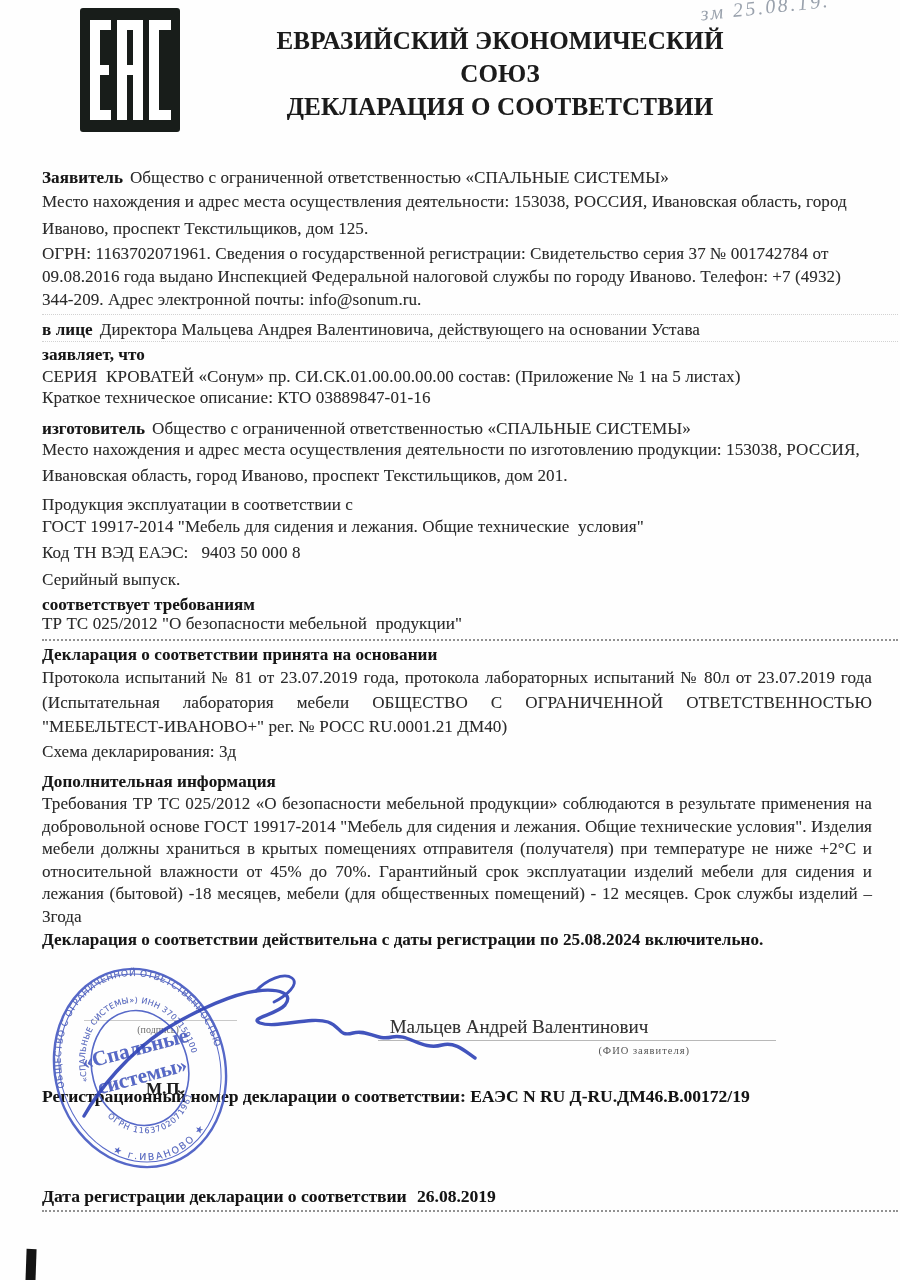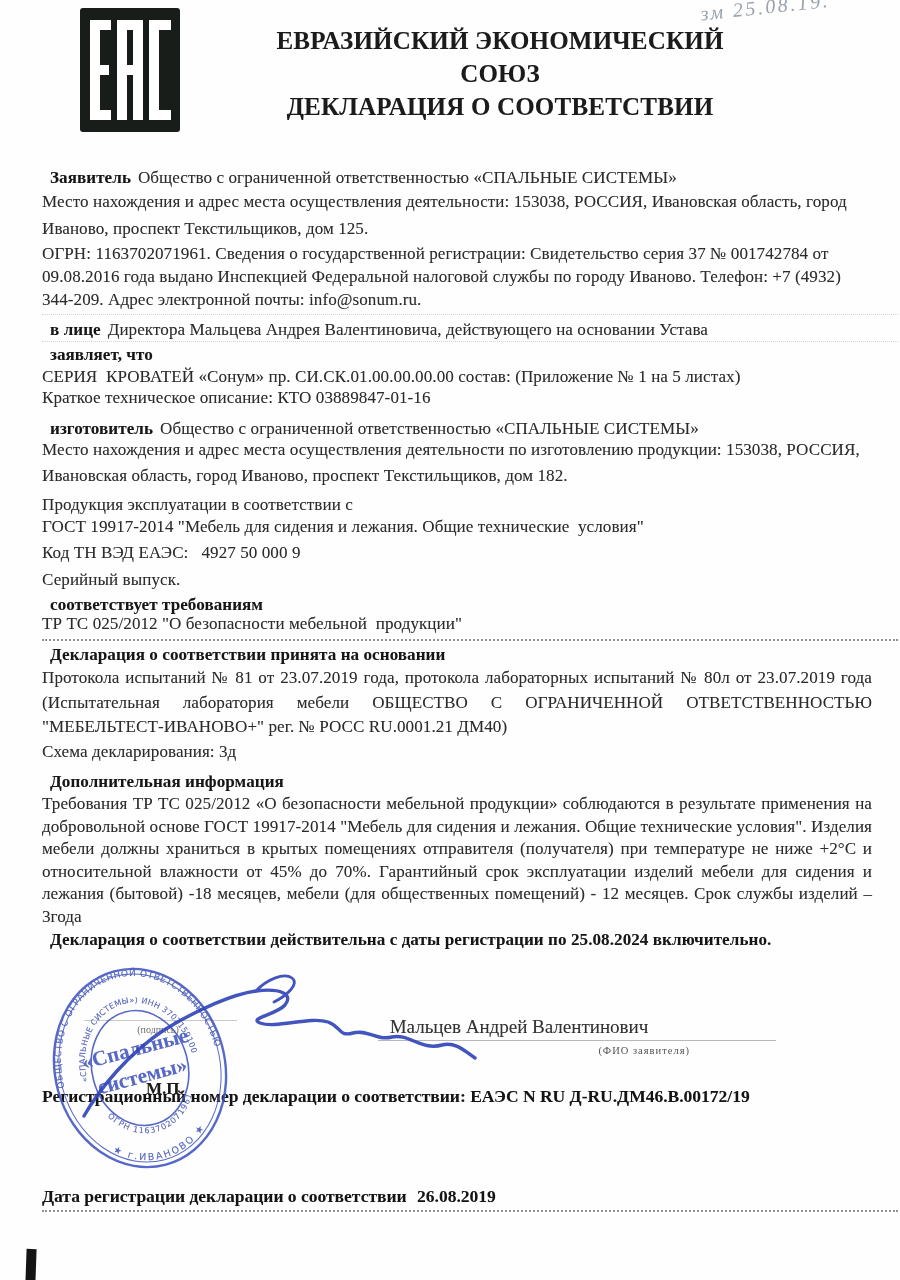--- a/index.html
+++ b/index.html
@@ -4,21 +4,21 @@
 <style>
   html,body{margin:0;padding:0;background:#e8e8e8;}
   .page{
     position:relative;width:900px;height:1280px;margin:0 auto;
     background:#fefefe;overflow:hidden;
     font-family:"Liberation Serif","DejaVu Serif",serif;
     color:#2b2b2b;
     text-shadow:0.2px 0.2px 0 rgba(40,40,40,.28);
   }
   .line{position:absolute;left:42px;width:830px;font-size:17px;line-height:24px;letter-spacing:.1px;}
-  .b{font-weight:bold;color:#161616;margin-left:8px;}
+  .b{font-weight:bold;color:#161616;}
   .lead{margin-right:7px;}
   .justify{text-align:justify;}
   .prewrap{white-space:pre-wrap;}
   .lh23{line-height:23px;}
   .lh26{line-height:26px;}
   .lh27{line-height:27px;}
   .lh225{line-height:22.5px;}
 
   .title{
     position:absolute;left:235px;top:24px;width:530px;text-align:center;
@@ -91,25 +91,25 @@
   </div>
   <div class="faintline" style="top:341px"></div>
 
   <div class="line b" style="top:343px">заявляет, что</div>
   <div class="line prewrap" style="top:365px">СЕРИЯ  КРОВАТЕЙ «Сонум» пр. СИ.СК.01.00.00.00.00 состав: (Приложение № 1 на 5 листах)</div>
   <div class="line" style="top:386px">Краткое техническое описание: КТО 03889847-01-16</div>
 
   <div class="line" style="top:417px">
     <b class="b lead">изготовитель</b><span>Общество с ограниченной ответственностью «СПАЛЬНЫЕ СИСТЕМЫ»</span>
   </div>
-  <div class="line lh26" style="top:437px">Место нахождения и адрес места осуществления деятельности по изготовлению продукции: 153038, РОССИЯ, Ивановская область, город Иваново, проспект Текстильщиков, дом 182.</div>
+  <div class="line lh26" style="top:437px">Место нахождения и адрес места осуществления деятельности по изготовлению продукции: 153038, РОССИЯ, Ивановская область, город Иваново, проспект Текстильщиков, дом 201.</div>
 
   <div class="line" style="top:493px">Продукция эксплуатации в соответствии с</div>
   <div class="line prewrap" style="top:515px">ГОСТ 19917-2014 "Мебель для сидения и лежания. Общие технические  условия"</div>
-  <div class="line prewrap" style="top:541px">Код ТН ВЭД ЕАЭС:   4927 50 000 9</div>
+  <div class="line prewrap" style="top:541px">Код ТН ВЭД ЕАЭС:   9403 50 000 8</div>
   <div class="line" style="top:568px">Серийный выпуск.</div>
 
   <div class="line b" style="top:593px">соответствует требованиям</div>
   <div class="line dotrow prewrap" style="top:612px">ТР ТС 025/2012 "О безопасности мебельной  продукции"</div>
 
   <div class="line b" style="top:643px">Декларация о соответствии принята на основании</div>
   <div class="line justify" style="top:666px;line-height:24.5px">Протокола испытаний № 81 от 23.07.2019 года, протокола лабораторных испытаний № 80л от 23.07.2019 года (Испытательная лаборатория мебели ОБЩЕСТВО С ОГРАНИЧЕННОЙ ОТВЕТСТВЕННОСТЬЮ "МЕБЕЛЬТЕСТ-ИВАНОВО+" рег. № РОСС RU.0001.21 ДМ40)</div>
   <div class="line" style="top:740px">Схема декларирования: 3д</div>
 
   <div class="line b" style="top:770px">Дополнительная информация</div>

